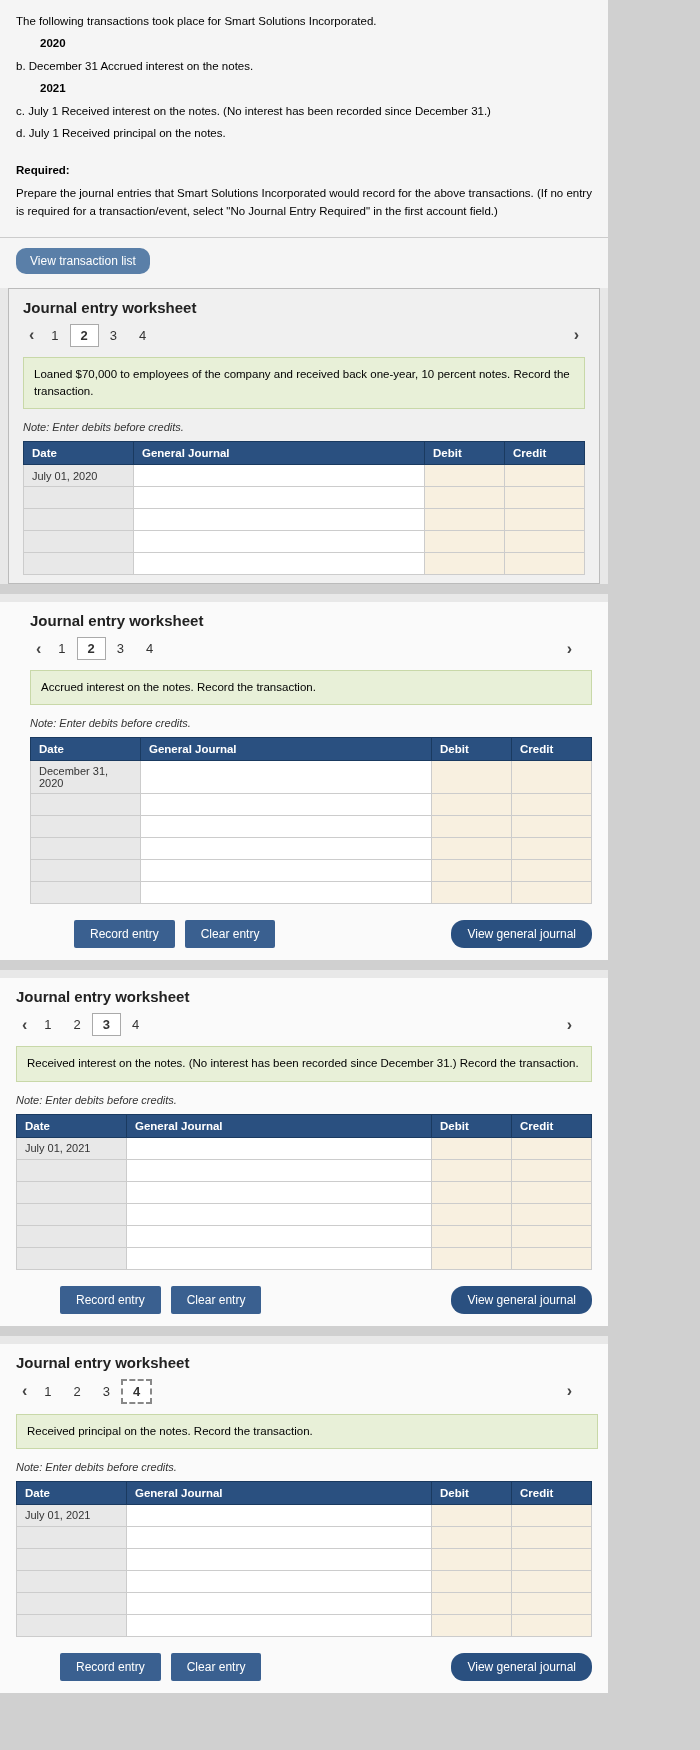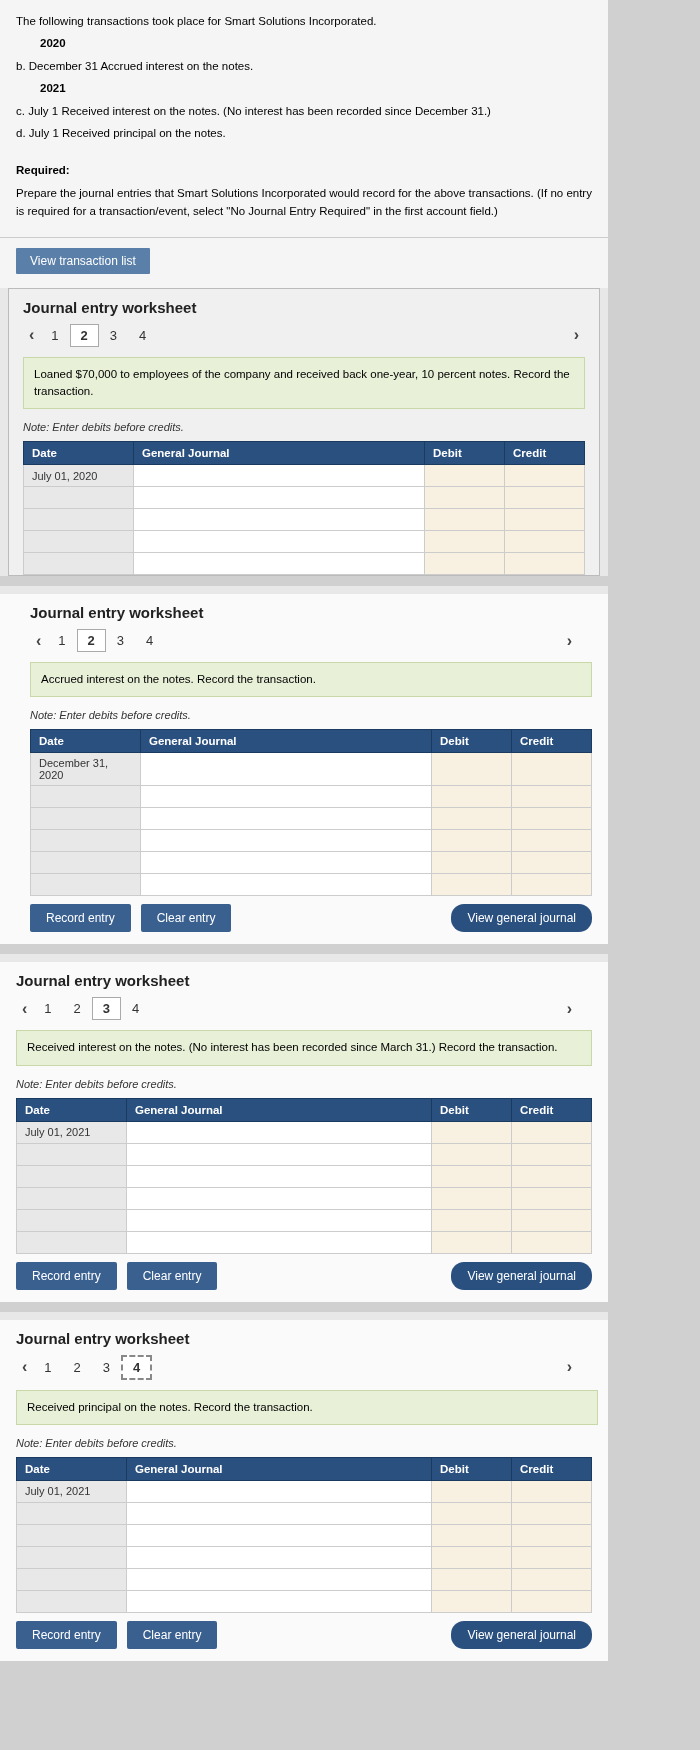--- a/index.html
+++ b/index.html
@@ -32,21 +32,21 @@
       background: #f5f5f5;
       padding: 10px 16px 14px 16px;
     }
     .view-btn {
       background: #5a7fa8;
       color: white;
       border: none;
       padding: 6px 14px;
       font-size: 12px;
       cursor: pointer;
-      border-radius: 1px;
+      border-radius: 10px;
     }
 
     
     .worksheet-panel {
       background: #f0f0f0;
       border: 1px solid #bbb;
       margin: 0 8px 0 8px;
       padding: 0;
     }
 
@@ -101,21 +101,21 @@
 
     .ws-note {
       padding: 6px 14px 4px 14px;
       font-size: 11px;
       color: #333;
       font-style: italic;
     }
 
     
     .entry-table {
-      margin: 4px 14px 0 14px;
+      margin: 4px 14px 8px 14px;
       border-collapse: collapse;
       width: calc(100% - 28px);
     }
     .entry-table th {
       background: #2a5080;
       color: white;
       padding: 5px 8px;
       text-align: left;
       font-size: 11.5px;
       border: 1px solid #1a3a60;
@@ -141,20 +141,21 @@
     .entry-table td.journal-cell {
       background: white;
     }
 
     
     .ws-buttons {
       display: flex;
       padding: 8px 14px 12px 14px;
       gap: 10px;
       align-items: center;
+      margin-left: 44px;
     }
     .btn-record {
       background: #3a6090;
       color: white;
       border: none;
       padding: 7px 16px;
       font-size: 12px;
       cursor: pointer;
       border-radius: 2px;
     }
@@ -338,21 +339,21 @@
     <div class="ws-header" style="padding-left:16px;">Journal entry worksheet</div>
     <div class="ws-tabs" style="padding-left:16px;">
       <span class="ws-tab-arrow">‹</span>
       <span class="ws-tab">1</span>
       <span class="ws-tab">2</span>
       <span class="ws-tab active">3</span>
       <span class="ws-tab">4</span>
       <span class="ws-tab-spacer"></span>
       <span class="ws-tab-arrow" style="margin-right:16px;">›</span>
     </div>
-    <div class="ws-description" style="margin-left:16px; margin-right:16px;">Received interest on the notes. (No interest has been recorded since March 31.) Record the transaction.</div>
+    <div class="ws-description" style="margin-left:16px; margin-right:16px;">Received interest on the notes. (No interest has been recorded since December 31.) Record the transaction.</div>
     <div class="ws-note" style="padding-left:16px;">Note: Enter debits before credits.</div>
     <table class="entry-table" style="margin-left:16px; width:calc(100% - 32px);">
       <thead>
         <tr>
           <th>Date</th>
           <th>General Journal</th>
           <th class="center">Debit</th>
           <th class="center">Credit</th>
         </tr>
       </thead>

